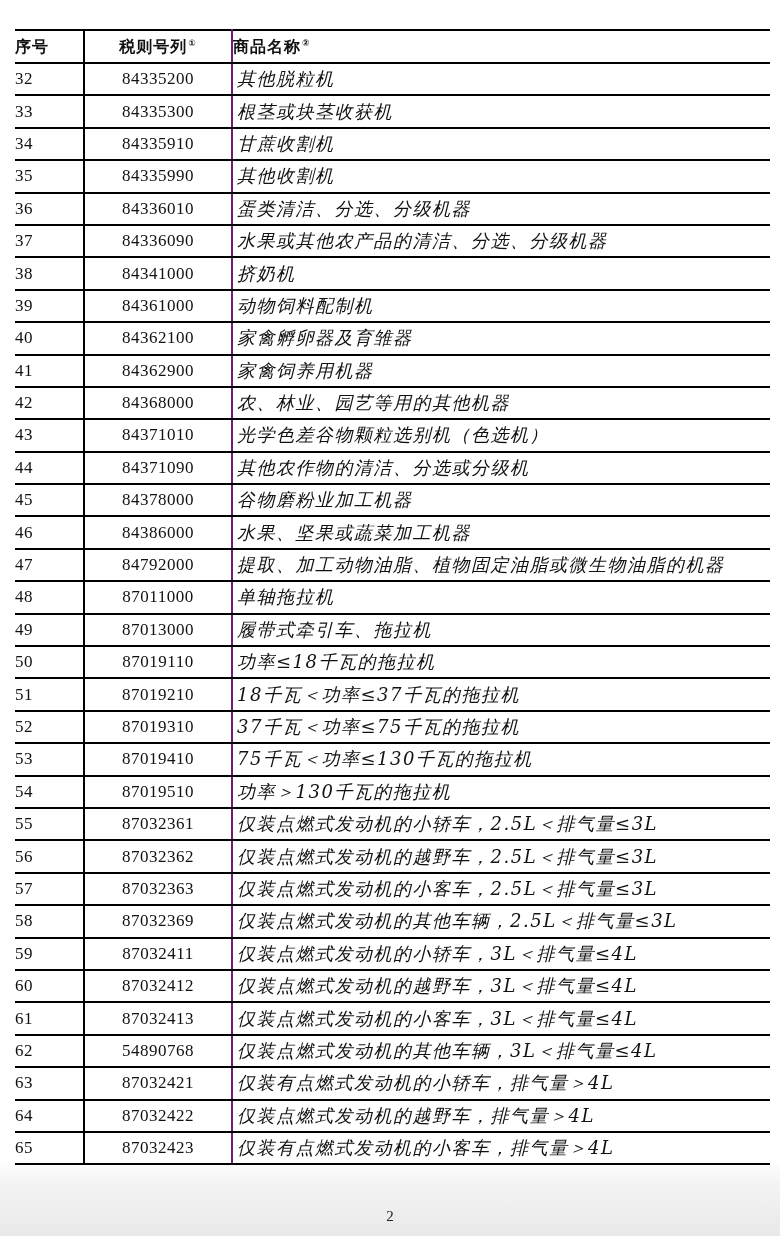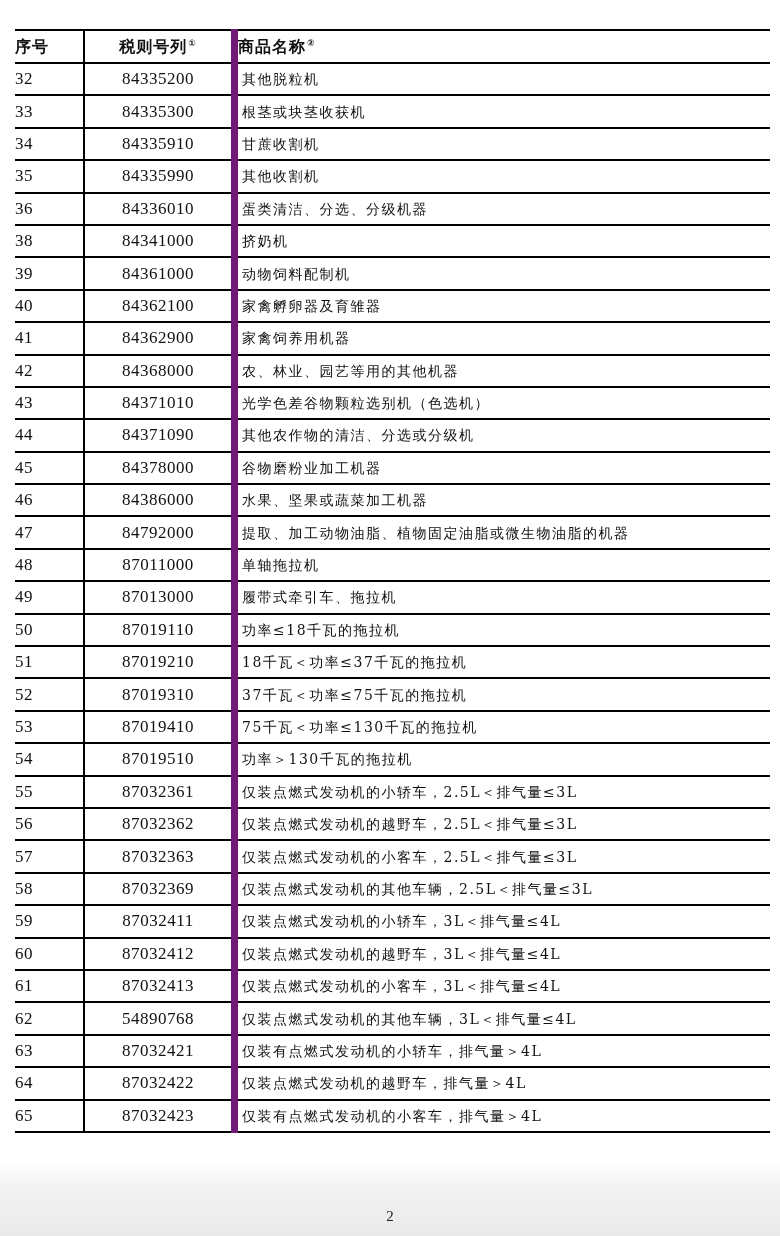--- a/index.html
+++ b/index.html
@@ -34,31 +34,32 @@
       overflow: hidden;
     }
     .page-table th {
       height: 31px;
       font-weight: bold;
       font-family: "DejaVu Sans", "Liberation Sans", sans-serif;
       font-size: 16px;
       letter-spacing: 1px;
     }
     .page-table .col-no { width: 68px; text-align: left; border-right: 2px solid #000; }
-    .page-table .col-code { width: 146px; text-align: center; border-right: 7px solid #701a75; }
+    .page-table .col-code { width: 146px; text-align: center; border-right: 2px solid #701a75; }
     .page-table .col-name { text-align: left; padding-left: 4px; }
     .page-table th.col-name { text-align: left; padding-left: 0; }
     .page-table td.col-no, .page-table td.col-code {
       font-family: "Liberation Serif", "DejaVu Serif", serif;
       font-size: 17px;
       letter-spacing: 0.5px;
     }
     .page-table td.col-name {
-      font-size: 14px;
+      font-size: 18px;
       letter-spacing: 1.5px;
+      font-style: italic;
     }
     sup.fn {
       font-size: 9px;
       line-height: 0;
       vertical-align: 6px;
       margin-left: 1px;
     }
     .page-number {
       position: absolute;
       left: 0;
@@ -101,20 +102,25 @@
         <td class="col-no">35</td>
         <td class="col-code">84335990</td>
         <td class="col-name">其他收割机</td>
       </tr>
       <tr>
         <td class="col-no">36</td>
         <td class="col-code">84336010</td>
         <td class="col-name">蛋类清洁、分选、分级机器</td>
       </tr>
       <tr>
+        <td class="col-no">37</td>
+        <td class="col-code">84336090</td>
+        <td class="col-name">水果或其他农产品的清洁、分选、分级机器</td>
+      </tr>
+      <tr>
         <td class="col-no">38</td>
         <td class="col-code">84341000</td>
         <td class="col-name">挤奶机</td>
       </tr>
       <tr>
         <td class="col-no">39</td>
         <td class="col-code">84361000</td>
         <td class="col-name">动物饲料配制机</td>
       </tr>
       <tr>

